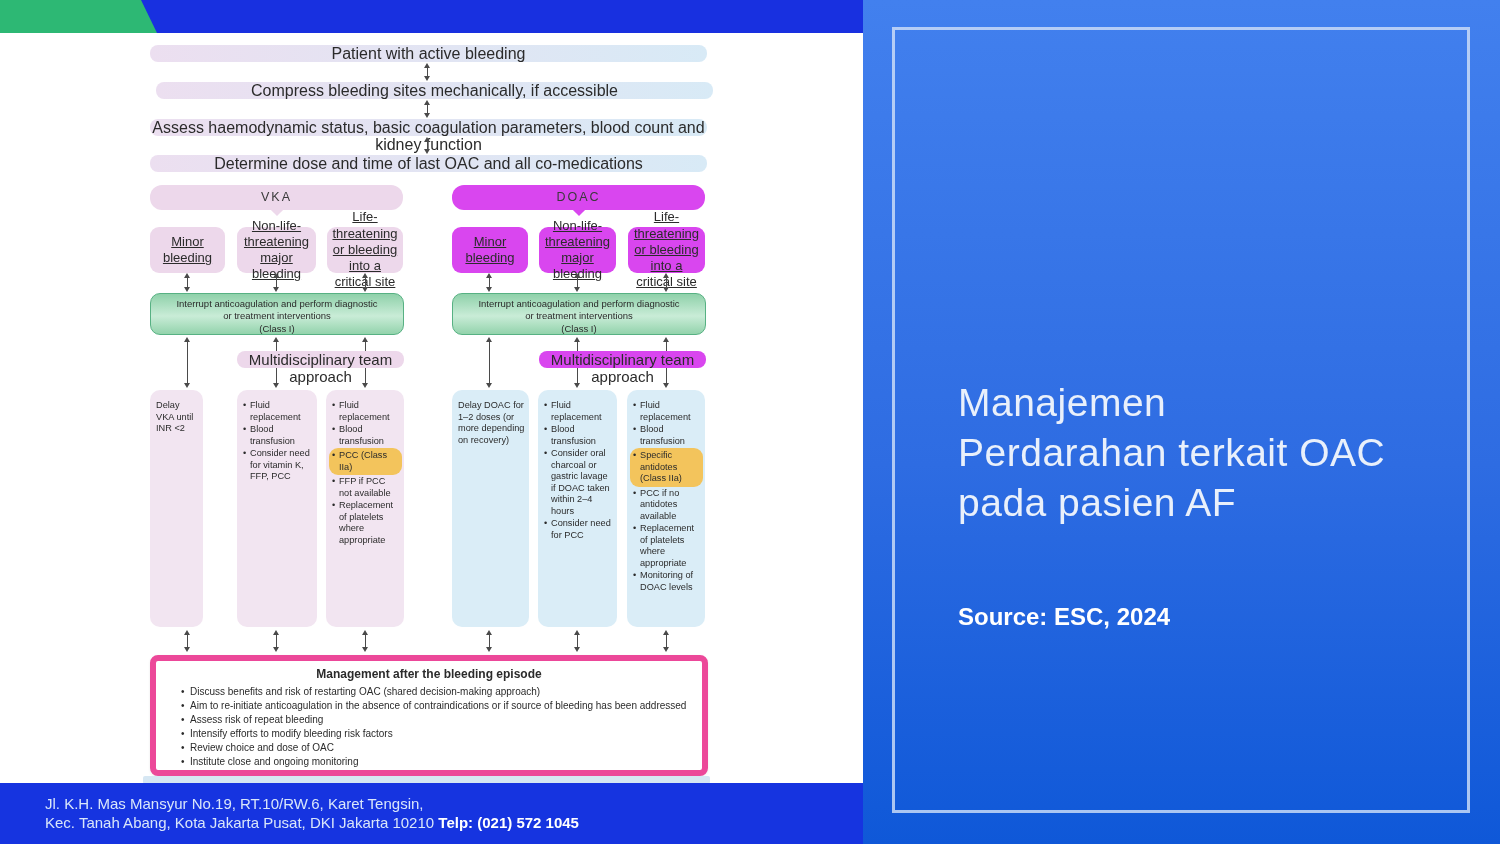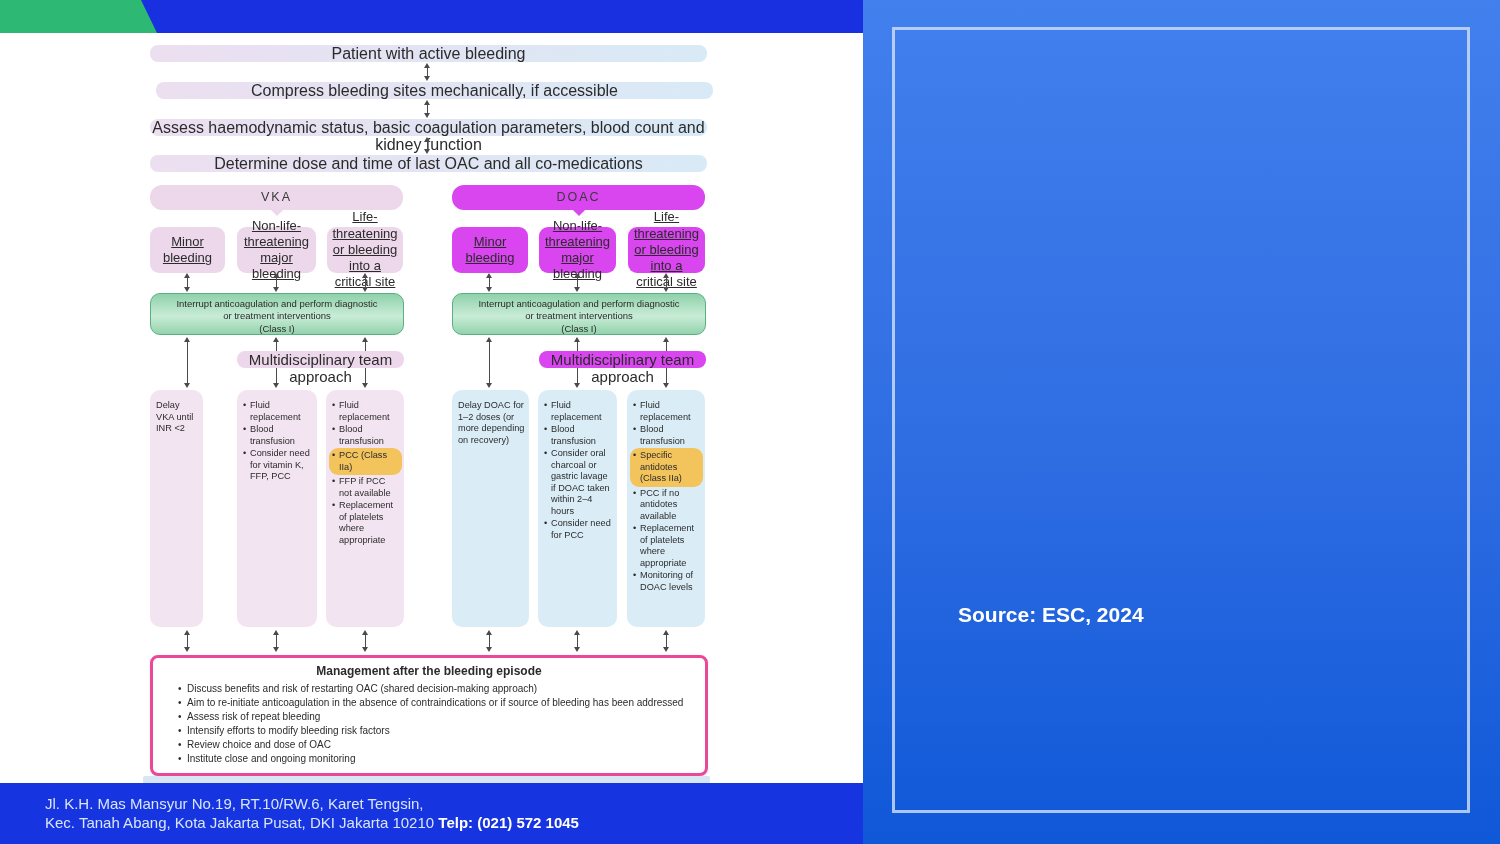--- a/index.html
+++ b/index.html
@@ -33,21 +33,21 @@
   .team { width:167px; height:17px; border-radius:8px; text-align:center; line-height:17px;
          font-size:15px; z-index:3; }
   .col { height:237px; border-radius:10px; font-size:9.2px; line-height:1.25; padding:10px 4px 0 6px; }
   .pinkcol { background:#f2e5f1; }
   .bluecol { background:#daedf7; }
   .bullet { position:relative; padding-left:7px; margin-bottom:1px; }
   .bullet::before { content:'\2022'; position:absolute; left:0; top:0; }
   .bullet.hl { background:#f3c45c; border-radius:9px; margin-left:-3px; margin-right:-2px;
                padding:2px 2px 2px 10px; }
   .bullet.hl::before { left:3px; top:2px; }
-  .mgmt { width:558px; height:121px; background:#fff; border:3px solid #ec4899; border-radius:8px;
+  .mgmt { width:558px; height:121px; background:#fff; border:6px solid #ec4899; border-radius:8px;
           box-shadow:0 1px 3px rgba(0,0,0,0.08); padding-top:6px; }
   .mgmt-title { text-align:center; font-weight:bold; font-size:12px; margin-bottom:5px; }
   .mgmt-list { padding-left:25px; font-size:10px; }
   .mgmt-list .bullet { margin-bottom:3px; padding-left:9px; }
   .strip { width:567px; height:8px; background:#d6e7f3; border-radius:2px; }
 
   
   .arr { position:absolute; width:9px; z-index:1; }
   .arr::before { content:''; position:absolute; left:4px; top:3px; bottom:3px; width:1px; background:#4a4a4a; }
   .arr::after { content:''; position:absolute; left:1px; bottom:0; border-left:3.5px solid transparent;
@@ -55,21 +55,21 @@
   .arr i { position:absolute; left:1px; top:0; border-left:3.5px solid transparent;
            border-right:3.5px solid transparent; border-bottom:5px solid #4a4a4a; }
 
   
   .panel { position:absolute; left:863px; top:0; width:637px; height:844px;
            background:linear-gradient(180deg,#4280ee 0%,#2e6ce2 55%,#0f58d8 100%); }
   .panel-frame { position:absolute; left:29px; top:27px; width:578px; height:786px;
            border:3px solid rgba(210,225,248,0.8); }
   .panel-title { position:absolute; left:95px; top:378px; width:470px; color:#e9f0fb;
            font-size:39px; line-height:50px; font-weight:400; letter-spacing:0.5px; }
-  .panel-source { position:absolute; left:95px; top:603px; color:#ffffff; font-size:21px; font-weight:bold; }
+  .panel-source { position:absolute; left:95px; top:603px; color:#ffffff; font-size:24px; font-weight:bold; }
 </style>
 </head>
 <body>
 
 <div class="slide">
 
   <div class="topbar"></div>
   <div class="topgreen"></div>
 
   <div class="fc step" style="left:150px; top:45px;">Patient with active bleeding</div>
@@ -214,14 +214,19 @@
     <div class="arr" style="left: 573px; top: 630px; height: 22px;">
       <i></i>
     </div>
     <div class="arr" style="left: 662px; top: 630px; height: 22px;">
       <i></i>
     </div>
   </div>
 
 <div class="panel">
   <div class="panel-frame"></div>
+  <div class="panel-title">
+    <div>Manajemen</div>
+    <div>Perdarahan terkait OAC</div>
+    <div>pada pasien AF</div>
+  </div>
   <div class="panel-source">Source: ESC, 2024</div>
 </div>
 
 </body></html>

